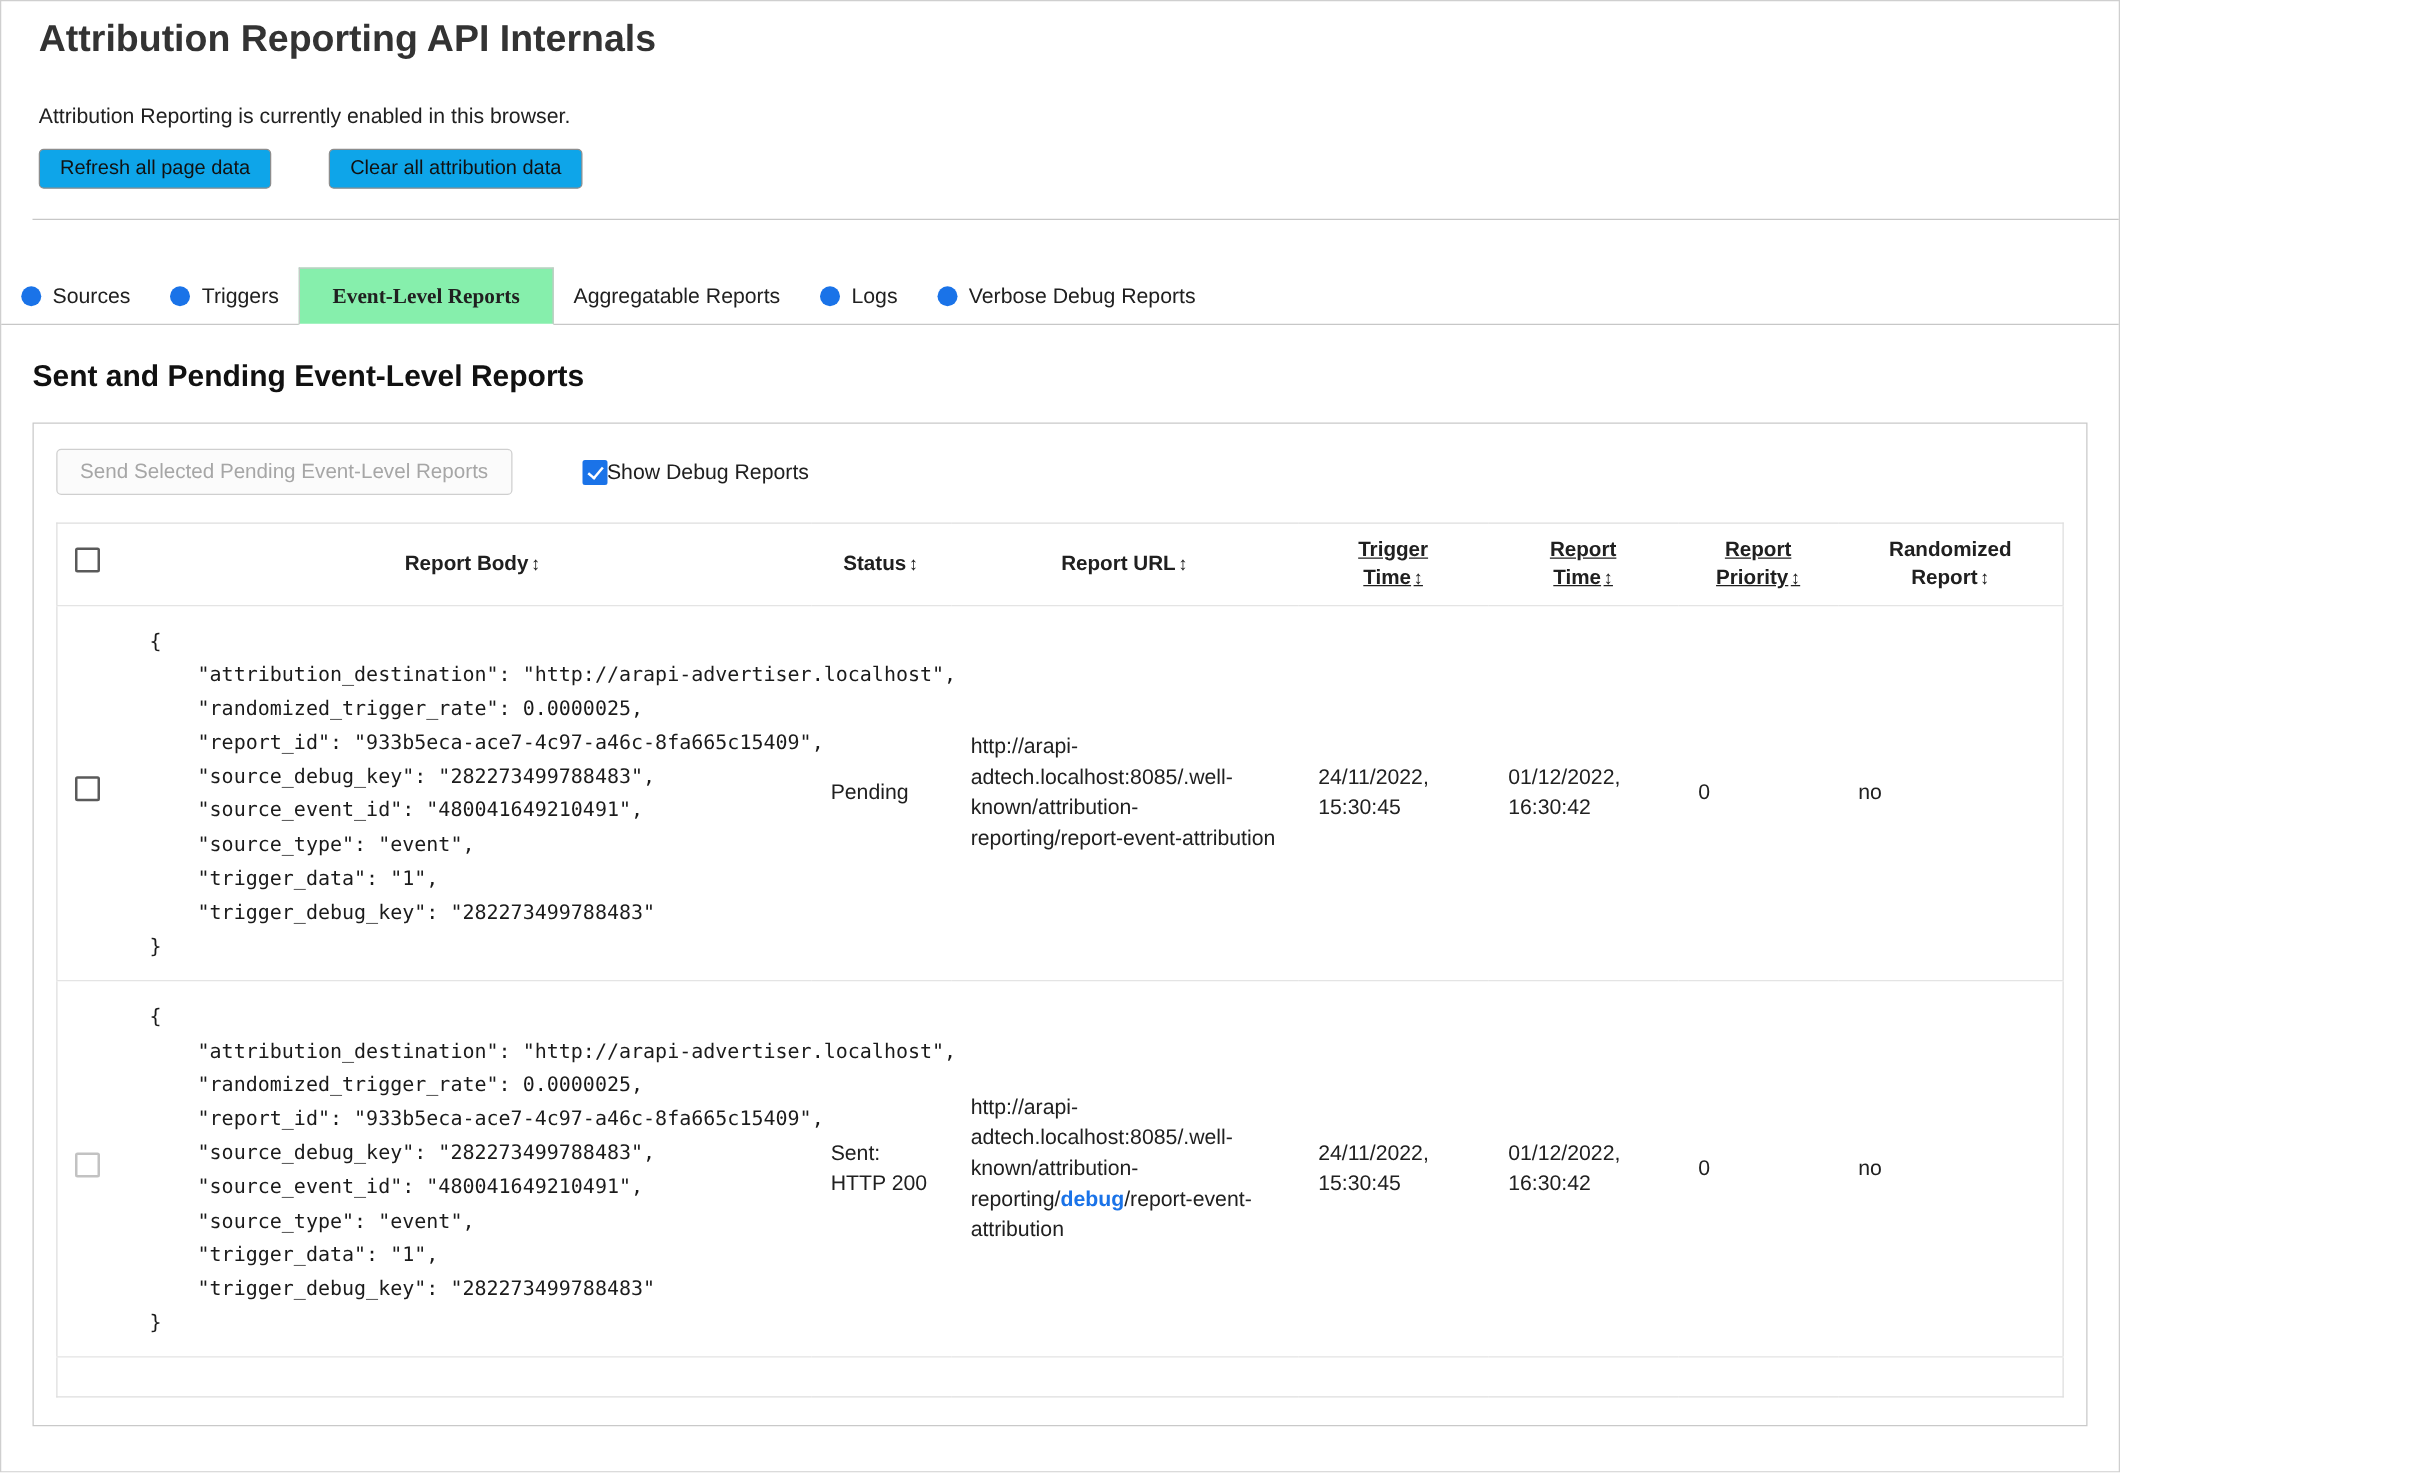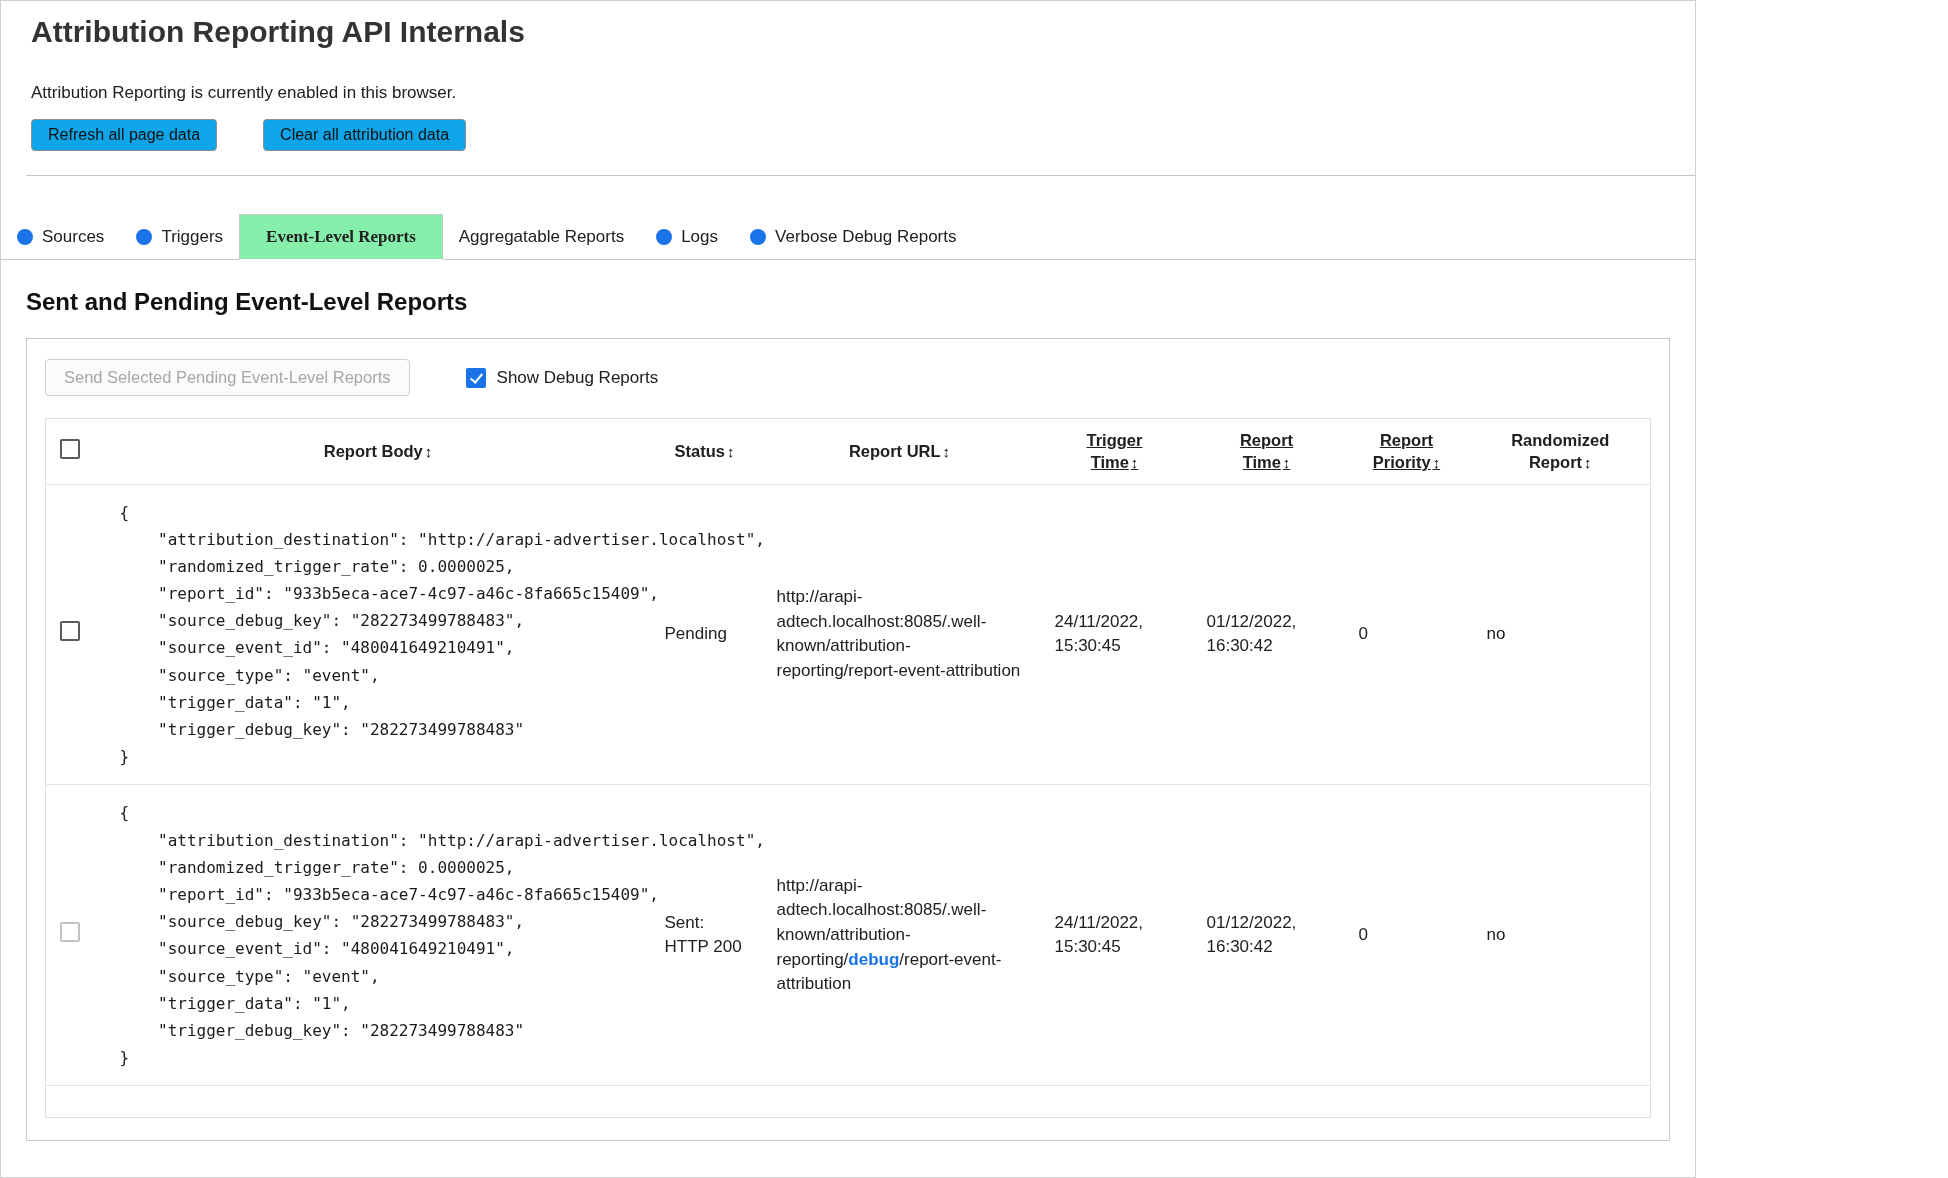--- a/index.html
+++ b/index.html
@@ -88,21 +88,21 @@
   .controls { display: flex; align-items: center; margin-bottom: 22px; }
   button.send {
     font-family: inherit;
     font-size: 16.5px;
     color: #a6a6a6;
     background: #fbfbfb;
     border: 1px solid #cfcfcf;
     border-radius: 4px;
     padding: 8px 18px;
   }
-  .show-debug { display: flex; align-items: center; gap: 11px; margin-left: 56px; font-size: 17px; }
+  .show-debug { display: flex; align-items: center; margin-left: 56px; font-size: 17px; }
   
   .cb {
     display: inline-block;
     width: 20px; height: 20px;
     border: 2px solid #5a5a5a;
     border-radius: 2px;
     background: #fff;
     position: relative;
     flex: none;
     cursor: pointer;

